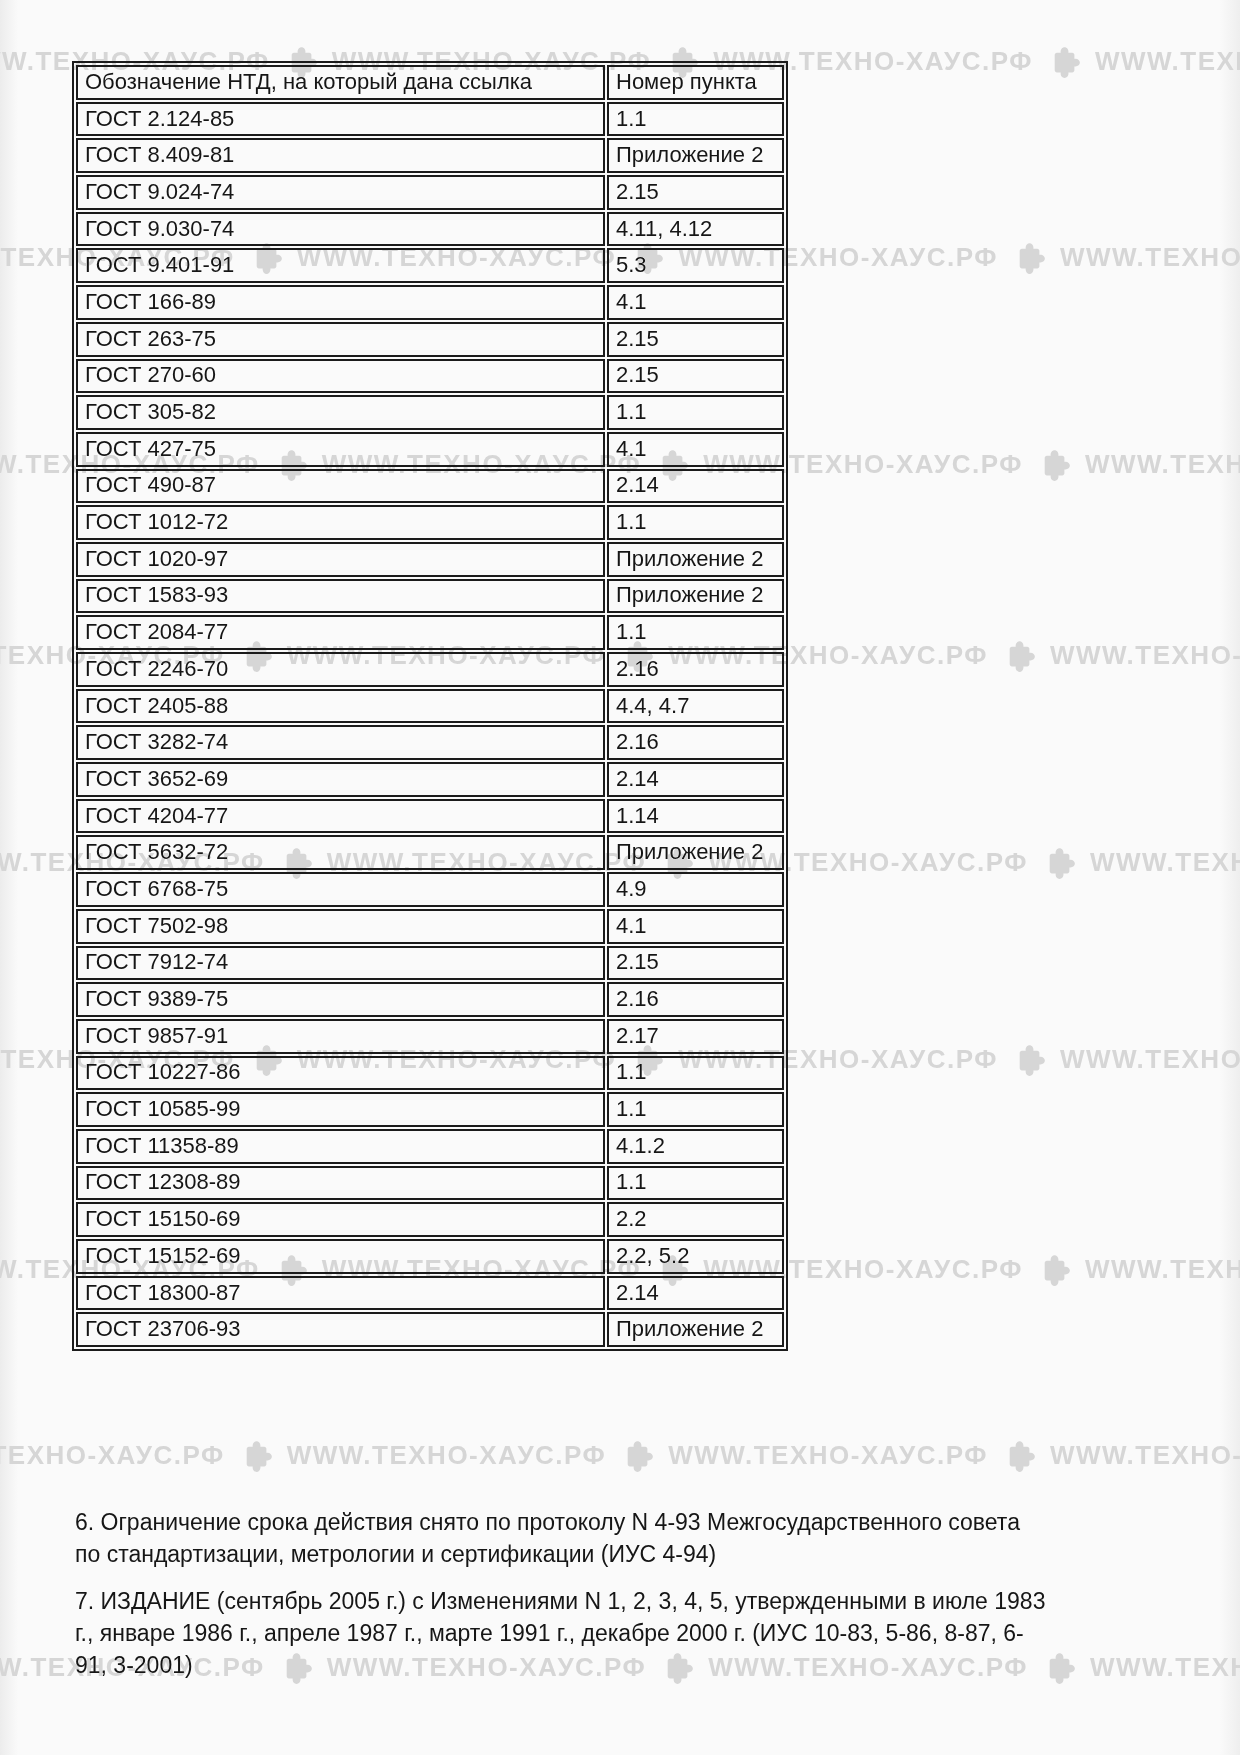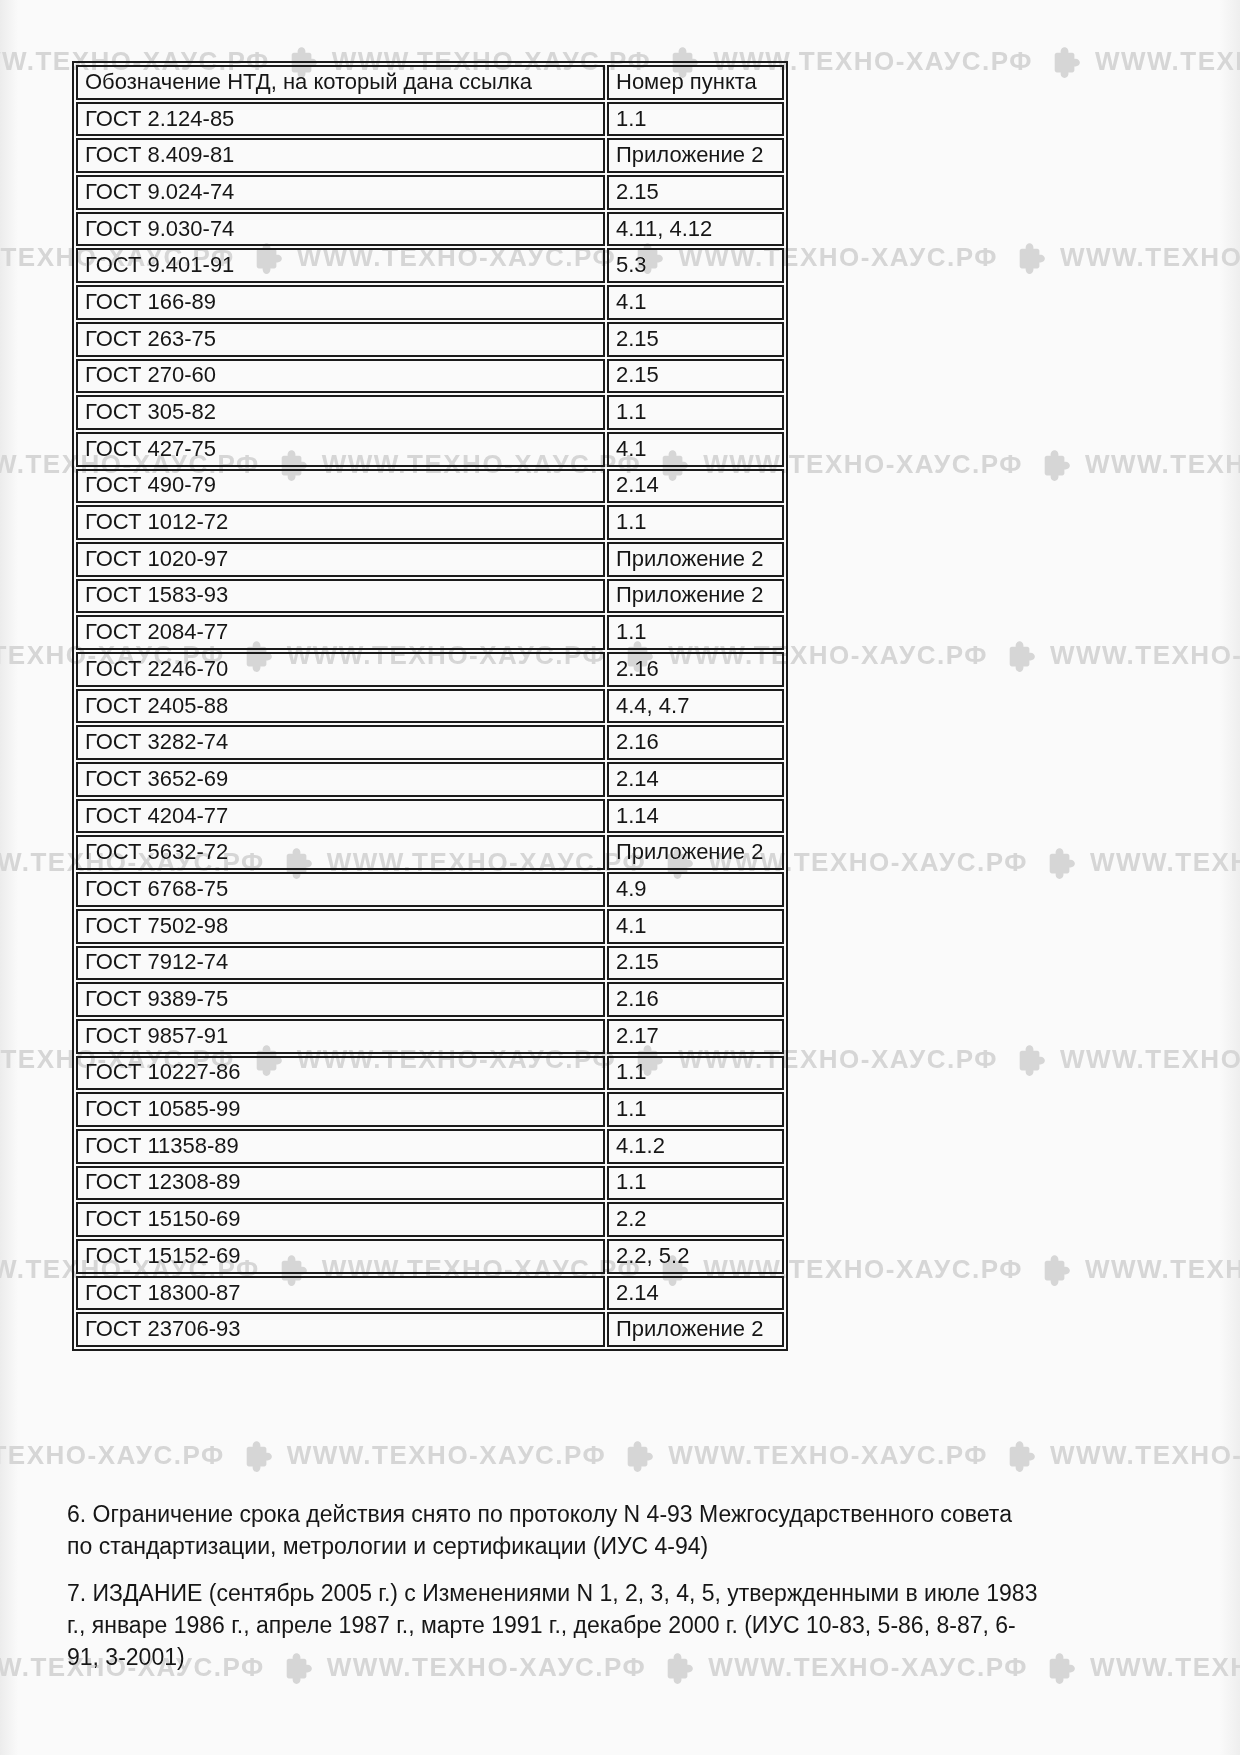--- a/index.html
+++ b/index.html
@@ -33,21 +33,21 @@
     vertical-align:middle;
     white-space:nowrap;
     overflow:hidden;
   }
   .col-ref   { width:529px; }
 
   
   .note {
     position:absolute; left:63px;
     width:1150px;
-    margin:4px;
+    margin:12px;
     font-size:23px;
     line-height:32px;
     white-space:pre-line;
   }
   #note6 { top:1494px; }
   #note7 { top:1573px; }
 
   
   .watermark-layer {
     position:absolute; inset:0;
@@ -133,21 +133,21 @@
     <td class="col-ref">ГОСТ 305-82</td>
     <td class="col-clause">1.1</td>
   </tr>
 
   <tr>
     <td class="col-ref">ГОСТ 427-75</td>
     <td class="col-clause">4.1</td>
   </tr>
 
   <tr>
-    <td class="col-ref">ГОСТ 490-79</td>
+    <td class="col-ref">ГОСТ 490-87</td>
     <td class="col-clause">2.14</td>
   </tr>
 
   <tr>
     <td class="col-ref">ГОСТ 1012-72</td>
     <td class="col-clause">1.1</td>
   </tr>
 
   <tr>
     <td class="col-ref">ГОСТ 1020-97</td>

